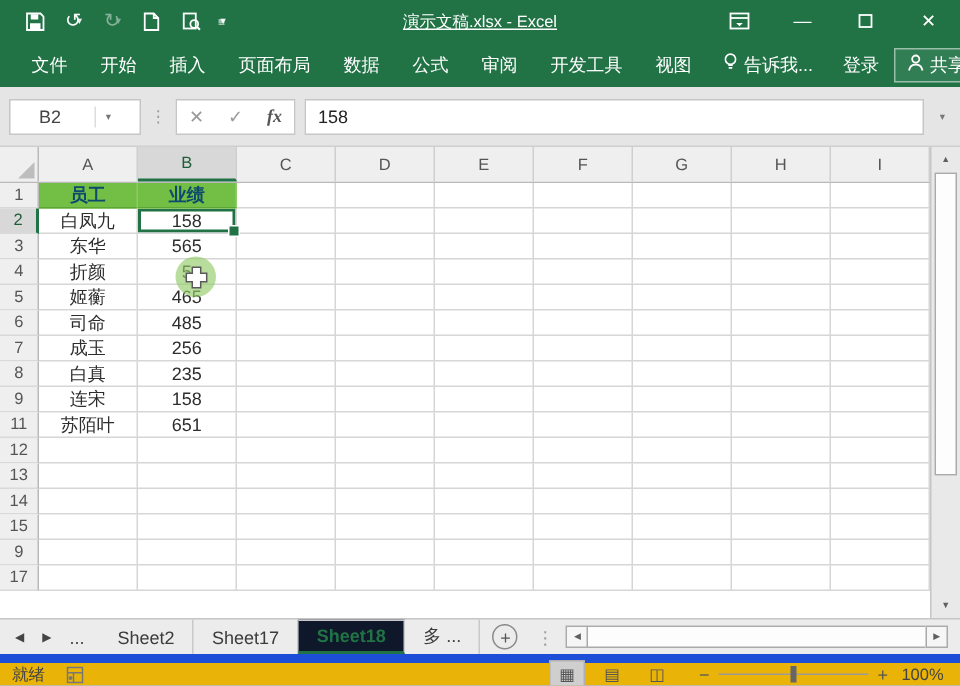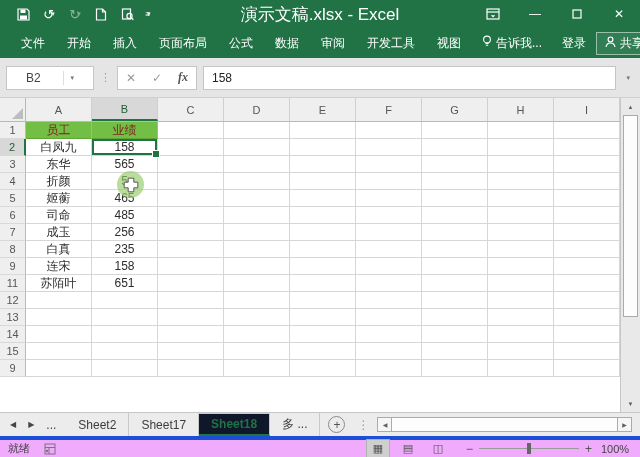--- a/index.html
+++ b/index.html
@@ -10,22 +10,22 @@
 
   
   .titlebar { height:28px; background:var(--accent,#217346); display:flex; align-items:center;
               color:#fff; position:relative; }
   .qat { display:flex; align-items:center; gap:4px; padding-left:12px; }
   .qat .qbtn { width:22px; height:20px; display:flex; align-items:center; justify-content:center;
                font-size:13px; color:#fff; }
   .qbtn.small { width:12px; font-size:8px; }
   .qbtn.dim { opacity:.45; }
   .drop { font-size:7px; margin-left:-3px; opacity:.9; }
-  .tb-title { position:absolute; left:0; right:0; text-align:center; font-size:17px; color:#fff;
-              pointer-events:none; }
+  .tb-title { position:absolute; left:0; right:0; text-align:center; font-size:11px; color:#fff;
+              pointer-events:none;text-decoration:underline; }
   .winctrl { margin-left:auto; display:flex; align-items:center; height:100%; }
   .winbtn { width:42px; height:100%; display:flex; align-items:center; justify-content:center;
             color:#fff; font-size:12px; }
 
   
   .tabbar { height:30px; background:var(--accent,#217346); display:flex; align-items:center;
             color:#fff; padding:0 6px 0 10px; }
   .rtabs { display:flex; align-items:center; height:100%; }
   .rtab { padding:0 11px; height:100%; display:flex; align-items:center; font-size:12px;
           white-space:nowrap; }
@@ -62,21 +62,21 @@
   .col-h.sel { background:#d8d8d8; border-bottom:2px solid var(--accent,#217346); color:#1f5c38; }
 
   .grid { position:relative; height:290px; overflow:hidden; background:#fff; }
   .grow { display:flex; height:17px; }
   .rh { width:26px; background:#efefef; border-right:1px solid #b9b9b9; border-bottom:1px solid #d9d9d9;
         display:flex; align-items:center; justify-content:center; color:#555; font-size:11px; }
   .rh.sel { background:#d8d8d8; border-right:2px solid var(--accent,#217346); color:#1f5c38; }
   .cell { width:66px; border-right:1px solid var(--gridline,#d6d6d6); border-bottom:1px solid var(--gridline,#d6d6d6);
           display:flex; align-items:center; justify-content:center; font-size:12px; color:#2d2d2d;
           position:relative; overflow:visible; white-space:nowrap; }
-  .cell.hdr { background:var(--header-fill,#73be45); color:#7f1d1d; font-weight:normal;
+  .cell.hdr { background:var(--header-fill,#73be45); color:#0c4a6e; font-weight:bold;
               border-right-color:#8ecb68; border-bottom-color:#5ea737; }
   .cell.selcell { box-shadow:inset 0 0 0 2px var(--accent,#217346); z-index:2; }
   .cell.selcell::after { content:''; position:absolute; right:-3px; bottom:-3px; width:6px; height:6px;
                          background:var(--accent,#217346); border:1px solid #fff; z-index:3; }
 
   
   .cursor { position:absolute; left:117px; top:49px; width:27px; height:27px; border-radius:50%;
             background:rgba(146,203,103,.65); display:flex; align-items:center; justify-content:center;
             z-index:5; }
 
@@ -100,21 +100,21 @@
                  border-top:1px solid #c9c9c9; border-bottom:2px solid var(--accent,#217346); }
   .addsheet { width:17px; height:17px; border:1px solid #8a8a8a; border-radius:50%; color:#555;
               display:flex; align-items:center; justify-content:center; font-size:12px; margin:auto 8px; }
   .sheet-dots { display:flex; align-items:center; color:#9a9a9a; padding:0 4px; }
   .hscroll { flex:1; display:flex; align-items:center; margin:4px 8px 4px 4px; }
   .harrow { width:15px; height:15px; background:#f6f6f6; border:1px solid #ababab; display:flex;
             align-items:center; justify-content:center; font-size:6px; color:#606060; }
   .hthumb { flex:1; height:15px; background:#fdfdfd; border-top:1px solid #ababab; border-bottom:1px solid #ababab; }
 
   
-  .statusbar { height:21px; background:#f0abfc; border-top:4px solid #1d4ed8; display:flex;
+  .statusbar { height:21px; background:#eab308; border-top:6px solid #1d4ed8; display:flex;
                align-items:center; padding:0 8px; color:#444; font-size:11px; }
   .macroicon { margin-left:14px; display:flex; align-items:center; }
   .sb-right { margin-left:auto; display:flex; align-items:center; gap:6px; }
   .viewbtn { width:24px; height:19px; display:flex; align-items:center; justify-content:center;
              color:#555; font-size:11px; }
   .viewbtn.active { background:#cfcfcf; border:1px solid #b0b0b0; }
   .zoomctrl { display:flex; align-items:center; gap:6px; margin-left:10px; }
   .zslider { position:relative; width:100px; height:11px; }
   .zslider .line { position:absolute; left:0; right:0; top:5px; height:1px; background:#9a9a9a; }
   .zslider .thumb { position:absolute; left:48px; top:0; width:4px; height:11px; background:#666; }
@@ -176,22 +176,22 @@
       <div class="winbtn">✕</div>
     </div>
   </div>
 
   <div class="tabbar">
     <div class="rtabs">
         <div class="rtab">文件</div>
         <div class="rtab">开始</div>
         <div class="rtab">插入</div>
         <div class="rtab">页面布局</div>
+        <div class="rtab">数据</div>
         <div class="rtab">公式</div>
-        <div class="rtab">数据</div>
         <div class="rtab">审阅</div>
         <div class="rtab">开发工具</div>
         <div class="rtab">视图</div>
       </div>
     <div class="tellme">
       <span>
         <svg width="10" height="13" viewBox="0 0 10 13">
             <circle cx="5" cy="4.5" r="3.4" fill="none" stroke="#fff" stroke-width="1.1"></circle>
             <path d="M3.5 8.5h3M3.8 10.2h2.4" stroke="#fff" stroke-width="1.1"></path>
           </svg>
@@ -406,20 +406,32 @@
               <div class="cell"></div>
               <div class="cell"></div>
               <div class="cell"></div>
               <div class="cell"></div>
               <div class="cell"></div>
               <div class="cell"></div>
               <div class="cell"></div>
             </div>
             <div class="grow">
               <div class="rh">9</div>
+              <div class="cell"></div>
+              <div class="cell"></div>
+              <div class="cell"></div>
+              <div class="cell"></div>
+              <div class="cell"></div>
+              <div class="cell"></div>
+              <div class="cell"></div>
+              <div class="cell"></div>
+              <div class="cell"></div>
+            </div>
+            <div class="grow">
+              <div class="rh">17</div>
               <div class="cell"></div>
               <div class="cell"></div>
               <div class="cell"></div>
               <div class="cell"></div>
               <div class="cell"></div>
               <div class="cell"></div>
               <div class="cell"></div>
               <div class="cell"></div>
               <div class="cell"></div>
             </div>

